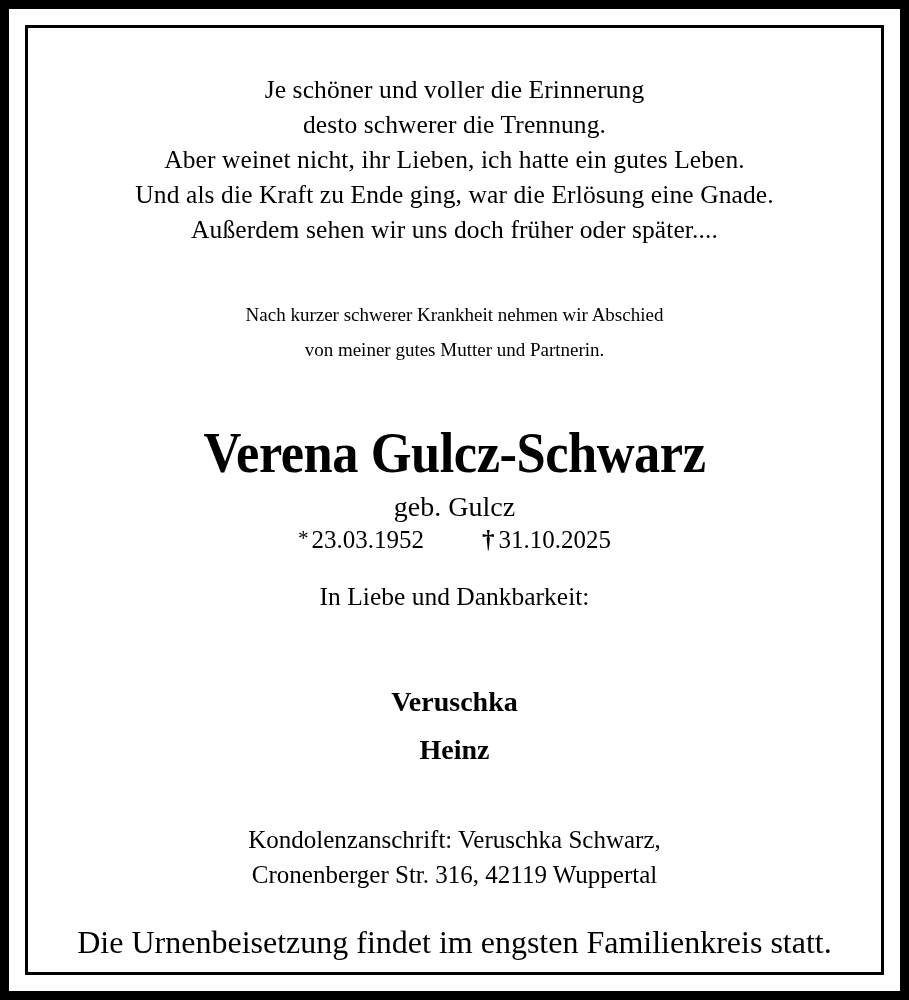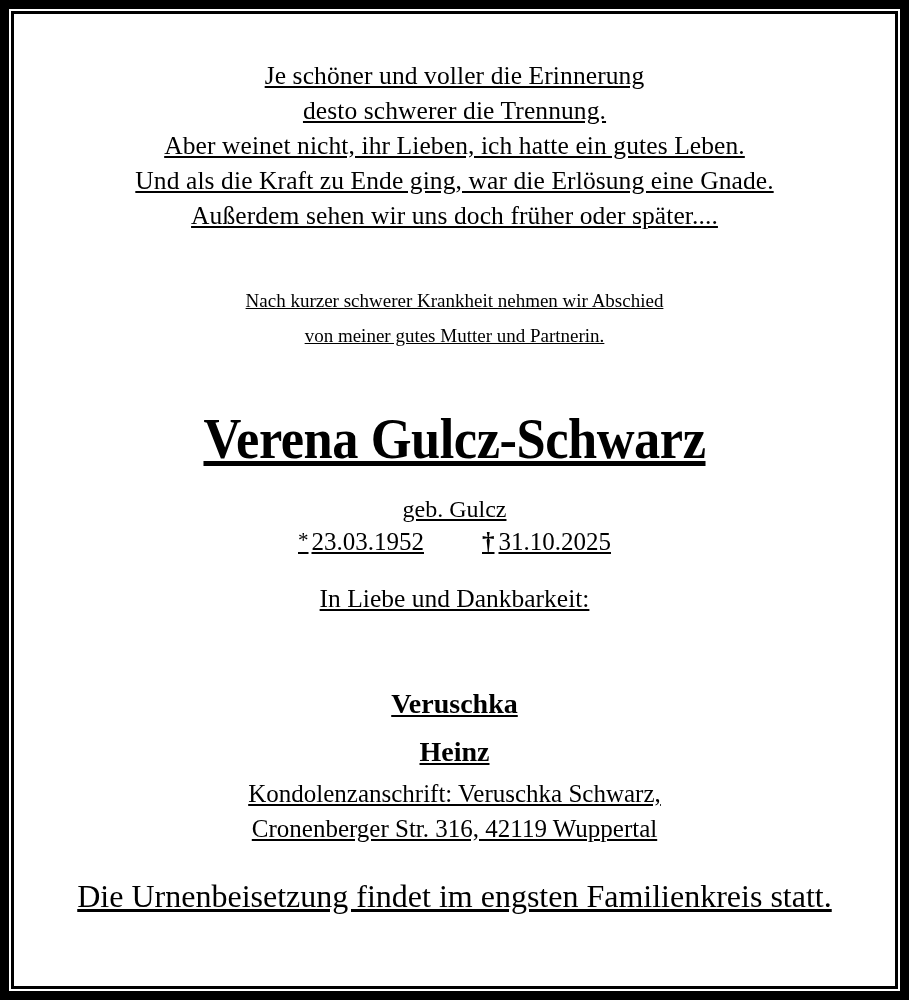--- a/index.html
+++ b/index.html
@@ -18,22 +18,21 @@
     font-family: "Liberation Serif", "DejaVu Serif", serif;
     color: #000000;
     overflow: hidden;
   }
 
   .frame-gap {
     width: 100%;
     height: 100%;
     box-sizing: border-box;
     background: #ffffff;
-    padding: 2px;
-    text-decoration: underline;
+    padding: 16px;
   }
 
   .frame-inner {
     width: 100%;
     height: 100%;
     box-sizing: border-box;
     border: 3px solid #000000;
     background: #ffffff;
   }
 
@@ -71,22 +70,22 @@
     font-weight: bold;
     font-size: 57px;
     line-height: 60px;
     letter-spacing: -0.5px;
     transform: scaleX(0.92);
     transform-origin: center center;
     white-space: nowrap;
   }
 
   .maiden-name {
-    margin-top: 25px;
-    font-size: 24px;
+    margin-top: 9px;
+    font-size: 28px;
     line-height: 30px;
   }
 
   .dates {
     font-size: 25px;
     line-height: 32px;
     white-space: nowrap;
   }
 
   .dates .birth-symbol {
@@ -113,20 +112,21 @@
   }
 
   .survivors {
     margin-top: 64px;
     font-weight: bold;
     font-size: 28px;
     line-height: 48px;
   }
 
   .condolence {
+    margin-top: 48px;
     font-size: 25px;
     line-height: 35px;
   }
 
   .condolence .line {
     white-space: nowrap;
   }
 
   .funeral-note {
     margin-top: 33px;

